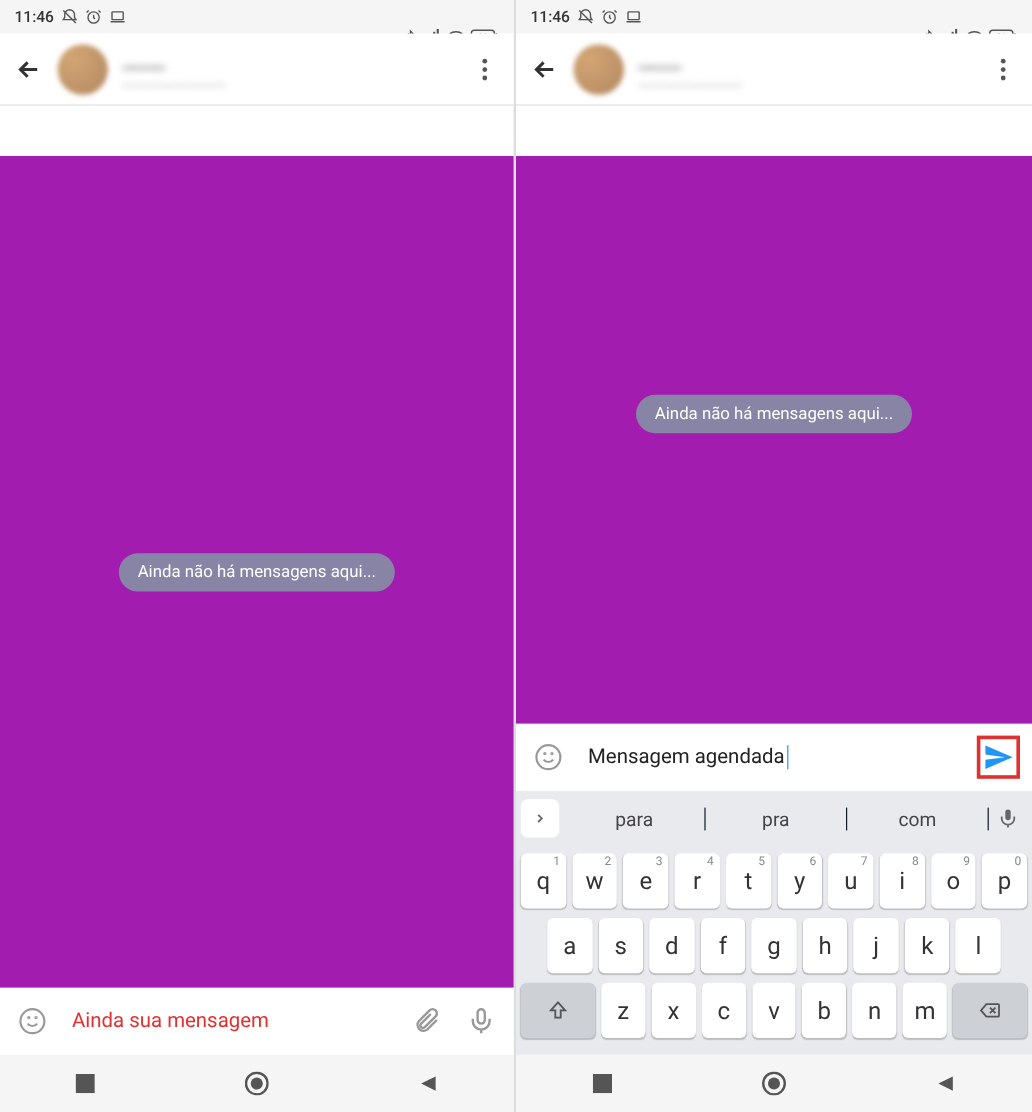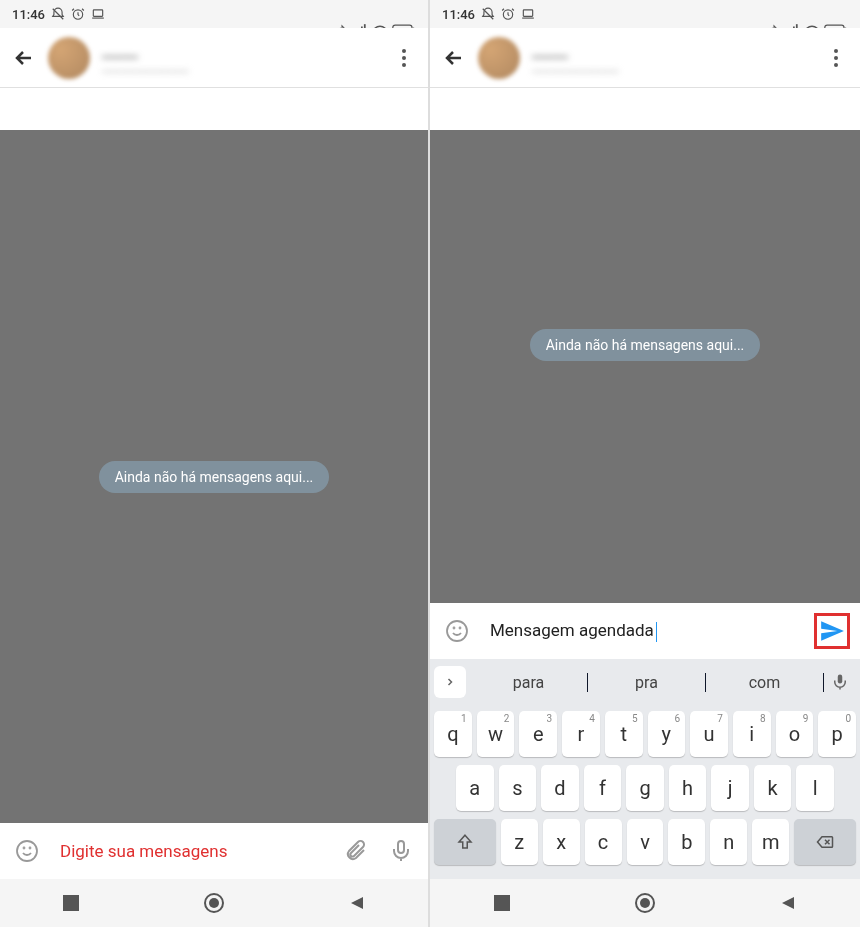--- a/index.html
+++ b/index.html
@@ -56,21 +56,21 @@
     }
     .contact-info { flex: 1; filter: blur(3px); }
     .contact-name { font-size: 16px; font-weight: 500; color: #555; }
     .contact-status { font-size: 12px; color: #999; }
     .more-btn { width: 24px; height: 24px; display: flex; align-items: center; justify-content: center; cursor: pointer; flex-direction: column; gap: 3px; }
     .dot { width: 4px; height: 4px; background: #555; border-radius: 50%; }
     
     
     .chat-area {
       flex: 1;
-      background: #737373;
+      background: #a21caf;
       display: flex;
       align-items: center;
       justify-content: center;
       position: relative;
       margin-top: 42px;
     }
     .empty-msg {
       background: rgba(130, 150, 165, 0.85);
       color: #fff;
       padding: 8px 16px;
@@ -269,21 +269,21 @@
 
   <div class="input-bar">
     <div class="emoji-btn">
       <svg width="24" height="24" viewBox="0 0 24 24" fill="none" stroke="#999" stroke-width="1.8">
           <circle cx="12" cy="12" r="10"></circle>
           <path d="M8 14s1.5 2 4 2 4-2 4-2"></path>
           <circle cx="9" cy="9" r="0.5" fill="#999"></circle>
           <circle cx="15" cy="9" r="0.5" fill="#999"></circle>
         </svg>
     </div>
-    <div class="input-text input-placeholder-red">Digite sua mensagens</div>
+    <div class="input-text input-placeholder-red">Ainda sua mensagem</div>
     <div class="attach-btn">
       <svg width="24" height="24" viewBox="0 0 24 24" fill="none" stroke="#999" stroke-width="2">
           <path d="M21 11l-8 8a5 5 0 01-7-7l9-9a3.5 3.5 0 015 5l-9 9a2 2 0 01-3-3l8-8"></path>
         </svg>
     </div>
     <div class="mic-btn">
       <svg width="24" height="24" viewBox="0 0 24 24" fill="none" stroke="#999" stroke-width="2">
           <rect x="9" y="2" width="6" height="12" rx="3"></rect>
           <path d="M5 10v2a7 7 0 0014 0v-2M12 19v3"></path>
         </svg>

